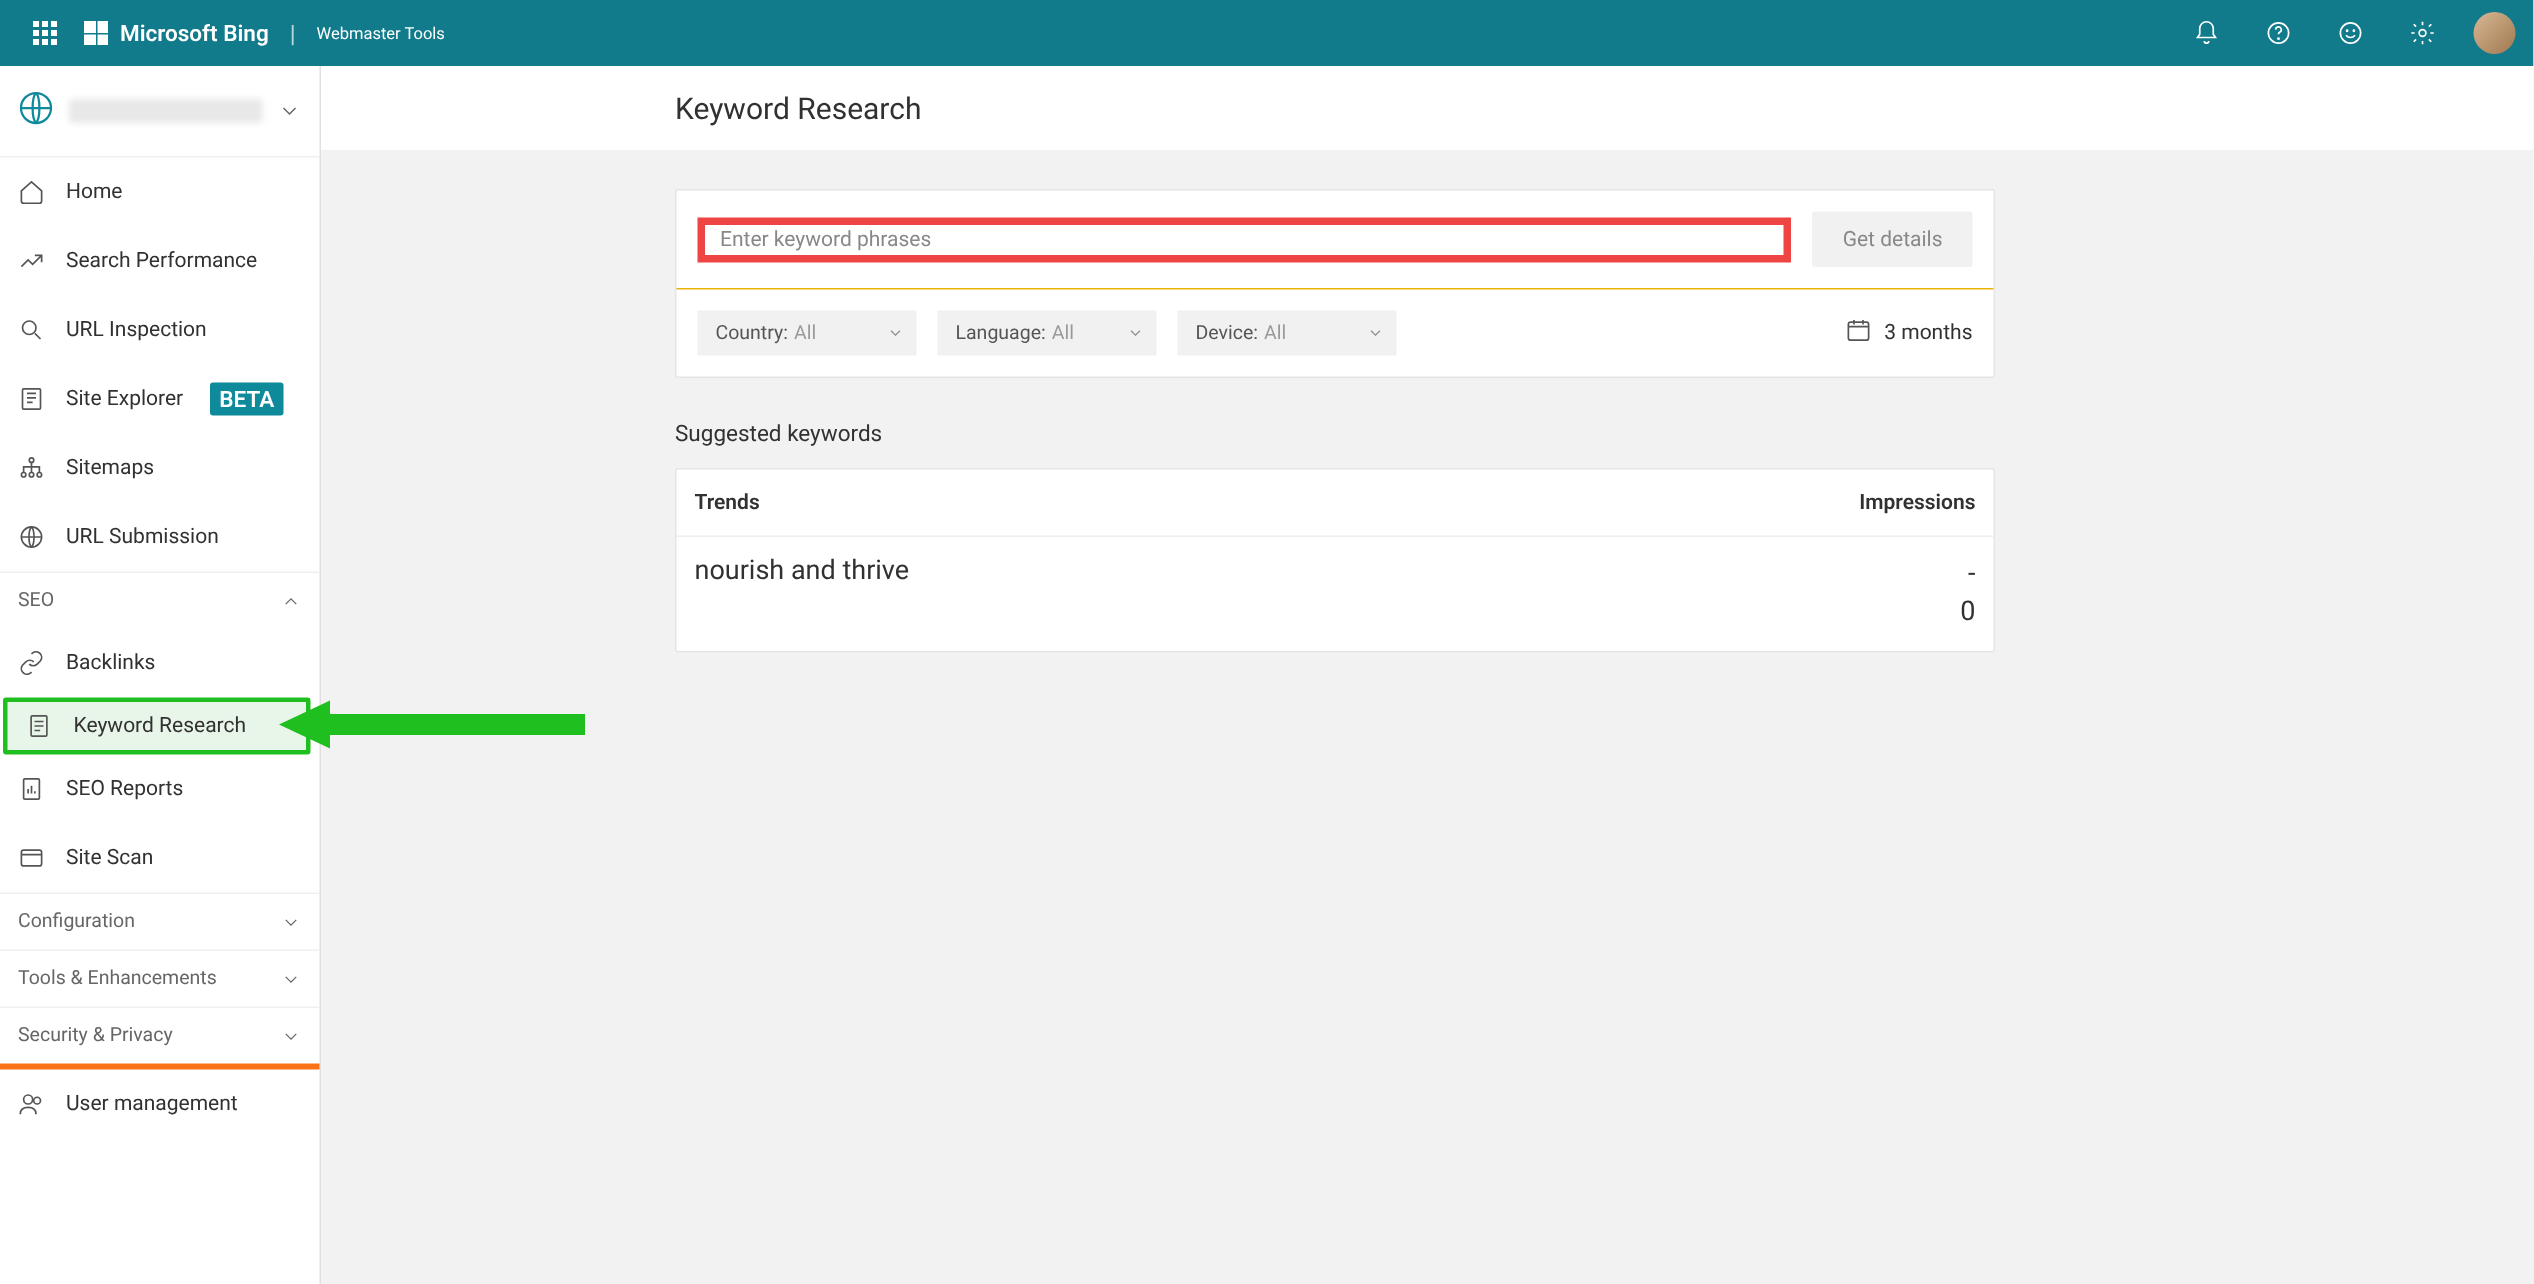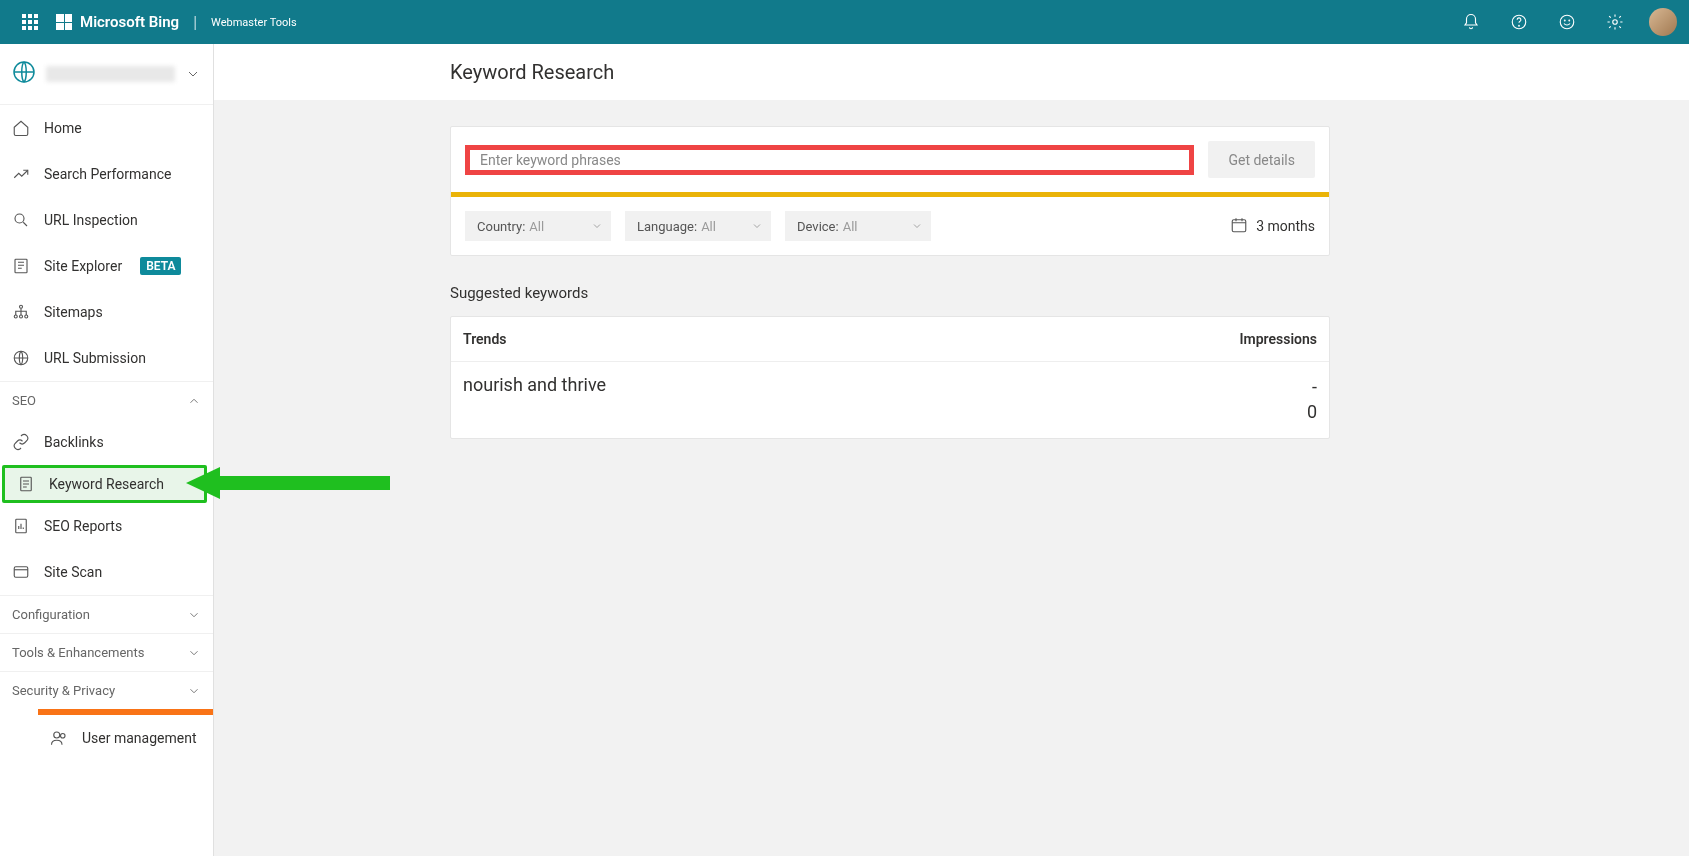--- a/index.html
+++ b/index.html
@@ -28,44 +28,44 @@
     .site-selector { display: flex; align-items: center; gap: 10px; padding: 16px 12px; border-bottom: 1px solid #f0f0f0; cursor: pointer; }
     .globe-icon svg { width: 24px; height: 24px; stroke: #0e8a9b; fill: none; stroke-width: 1.5; }
     .site-blur { flex: 1; height: 16px; background: #e8e8e8; filter: blur(2px); border-radius: 2px; }
     .chev { width: 16px; height: 16px; }
     .chev svg { width: 100%; height: 100%; stroke: #666; fill: none; stroke-width: 1.5; }
     
     .nav-list { list-style: none; }
     .nav-item { display: flex; align-items: center; gap: 14px; padding: 0 12px; height: 46px; cursor: pointer; font-size: 14px; color: #323130; }
     .nav-item .nav-icon { width: 18px; height: 18px; display: flex; align-items: center; justify-content: center; }
     .nav-item .nav-icon svg { width: 18px; height: 18px; stroke: #555; fill: none; stroke-width: 1.5; }
-    .badge-beta { background: #0e8a9b; color: #fff; font-size: 12px; font-weight: 600; padding: 2px 6px; border-radius: 2px; margin-left: 4px; }
+    .badge-beta { background: #0e8a9b; color: #fff; font-size: 15px; font-weight: 600; padding: 2px 6px; border-radius: 2px; margin-left: 4px; }
     .nav-section-header { display: flex; align-items: center; justify-content: space-between; height: 38px; padding: 0 12px; font-size: 13px; color: #666; border-top: 1px solid #f0f0f0; cursor: pointer; text-align: right; }
     .nav-section-header .chev { width: 14px; height: 14px; }
-    .nav-sub { border-top: 6px solid #f97316; margin-left: 38px; }
+    .nav-sub { border-top: 4px solid #f97316; }
     
     
     .highlight-wrap { position: relative; }
     .highlight-box { border: 3px solid #1fbf1f; background: #e8f5e9; margin: 0 6px 0 2px; border-radius: 2px; }
     .highlight-box .nav-item { height: 32px; }
     .annot-arrow { position: absolute; left: 180px; top: -2px; pointer-events: none; }
     
     
     .main { flex: 1; background: #f2f2f2; overflow: auto; }
     
     
     
     .title-bar { background:#fff; height: 56px; display:flex; align-items:center; }
     .title-bar .title-text { font-size: 20px; color:#323130; margin-left: 236px; }
     
     
     .content { padding: 26px 0 0 236px; }
     .card { background:#fff; border:1px solid #e5e5e5; border-radius:2px; width: 880px; margin-bottom: 28px; }
     .card-row { padding: 14px; display:flex; gap:14px; align-items:center; }
-    .card-row + .card-row { border-top:5px solid #eab308; }
+    .card-row + .card-row { border-top:1px solid #eab308; }
     .kw-input { flex:1; height:30px; border:5px solid #ef4444; padding:0 10px; font-size:14px; color:#333; }
     .kw-input::placeholder { color:#888; }
     .btn-details { height:37px; padding:0 20px; background:#f1f1f1; border:none; color:#888; font-size:14px; cursor:pointer; border-radius:2px; }
     .filter { display:flex; align-items:center; height:30px; background:#f1f1f1; padding:0 28px 0 12px; font-size:13px; color:#555; position:relative; cursor:pointer; min-width:130px; }
     .filter .fval { color:#9a9a9a; margin-left:4px; }
     .filter .fchev { position:absolute; right:8px; top:9px; width:12px; height:12px; }
     .filter .fchev svg { width:100%; height:100%; stroke:#888; fill:none; stroke-width:1.5; }
     .date-range { margin-left:auto; display:flex; align-items:center; gap:8px; font-size:14px; color:#323130; }
     .date-range svg { width:18px; height:18px; stroke:#555; fill:none; stroke-width:1.5; }
     

